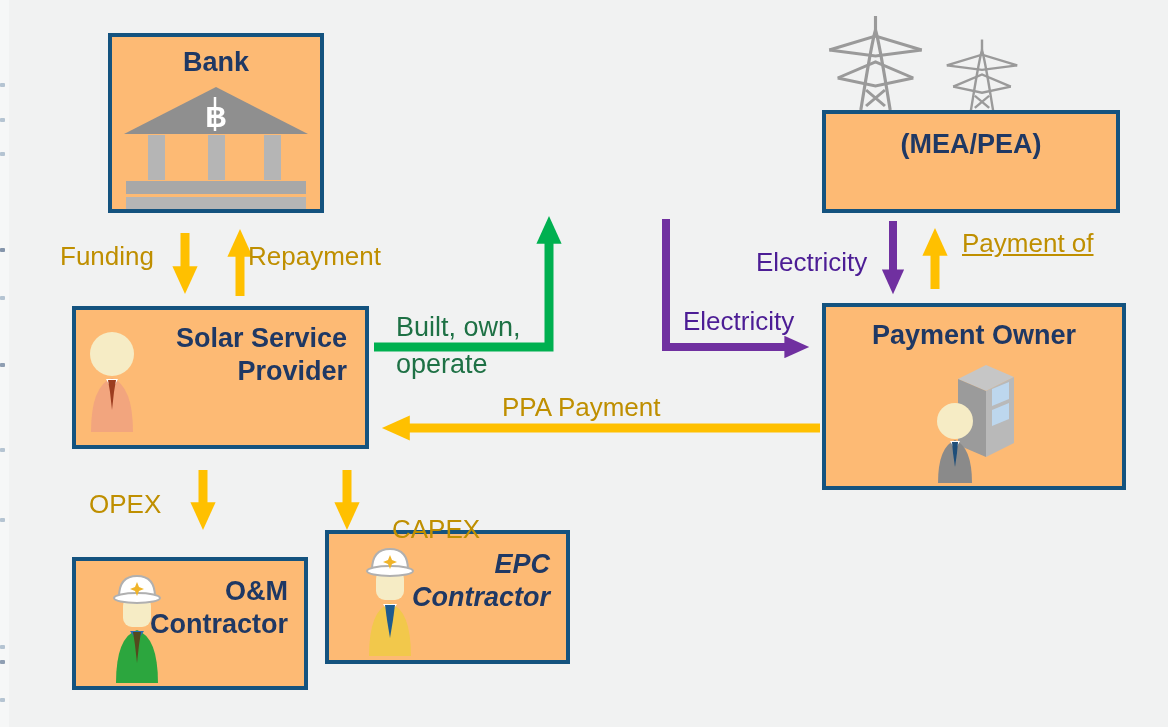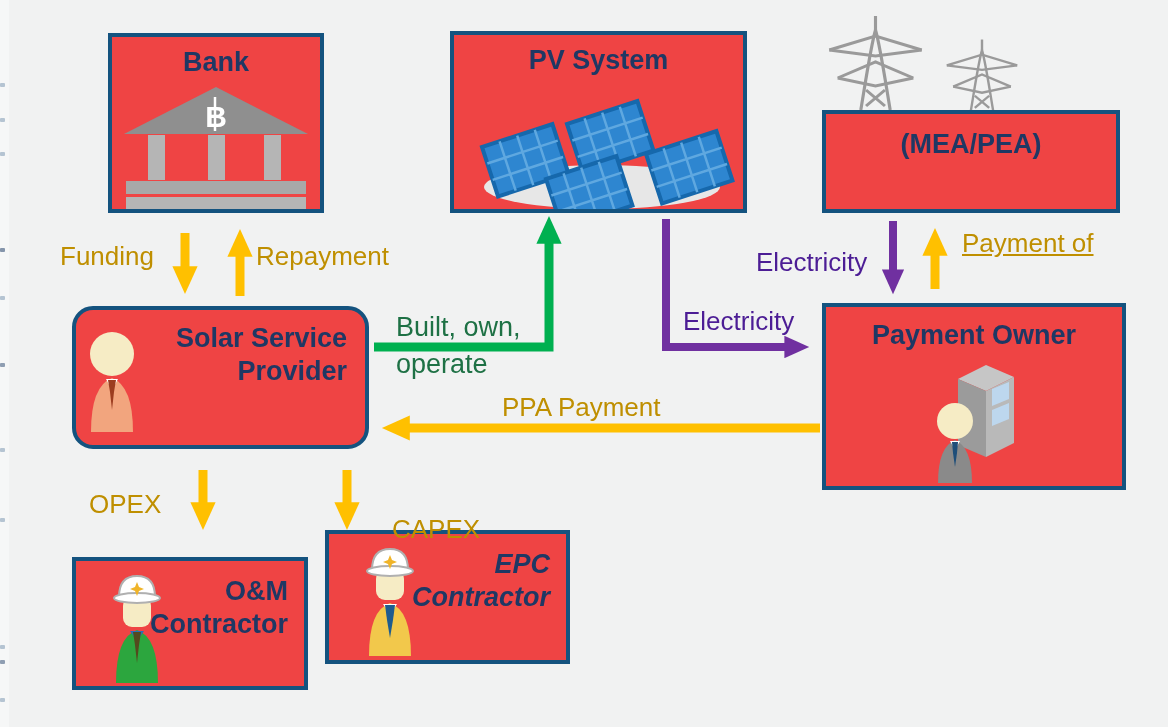--- a/index.html
+++ b/index.html
@@ -3,21 +3,21 @@
 <meta charset="utf-8">
 <style>
   html,body{margin:0;padding:0;background:#e9eaea;}
   .canvas{
     position:relative;width:1168px;height:727px;background:#F1F2F2;
     font-family:"Liberation Sans",sans-serif;overflow:hidden;
   }
   .left-strip{position:absolute;left:0;top:0;width:9px;height:727px;background:#f6f7f7;z-index:0;}
   .edge-dot{position:absolute;width:5px;height:4px;border-radius:1px;background:rgba(60,100,140,.35);}
   .overlay{position:absolute;left:0;top:0;width:1168px;height:727px;z-index:1;pointer-events:none;}
-  .box{position:absolute;background:#ef4444;border:4px solid #14537F;box-sizing:border-box;z-index:2;}
+  .box{position:absolute;background:#fdba74;border:4px solid #14537F;box-sizing:border-box;z-index:2;}
   .title{color:#1F3864;font-weight:bold;font-size:27px;line-height:1.22;}
   .title-center{text-align:center;margin-top:9px;}
   .title-right{position:absolute;right:18px;top:12px;text-align:right;}
   .flow-label{position:absolute;font-size:26px;white-space:nowrap;z-index:3;line-height:1.18;}
   .gold-text{color:#BF8F00;}
   .purple-text{color:#4c1d95;}
   .green-text{color:#1E7145;}
   .icon-abs{position:absolute;}
 </style>
 </head>
@@ -93,50 +93,28 @@
         <line x1="103" y1="12" x2="103" y2="46" stroke="#ffffff" stroke-width="2.5"></line>
       </g>
       <rect x="36" y="50" width="17" height="45" fill="#b5b5b5"></rect>
       <rect x="96" y="50" width="17" height="45" fill="#b5b5b5"></rect>
       <rect x="152" y="50" width="17" height="45" fill="#b5b5b5"></rect>
       <rect x="14" y="96" width="180" height="13" fill="#a8a8a8"></rect>
       <rect x="14" y="112" width="180" height="12" fill="#b5b5b5"></rect>
     </svg>
   </div>
 
-  <div class="box" style="left:450px;top:31px;width:297px;height:182px;">
-    <div class="title title-center">PV System</div>
-    <svg class="icon-abs" style="left:0;top:40px;" width="289" height="134" viewBox="0 0 289 134">
-      <ellipse cx="148" cy="112" rx="118" ry="22" fill="#e7e7e7"></ellipse>
-      <g transform="translate(28,72) rotate(-18)">
-        <rect x="0" y="0" width="74" height="52" fill="#2E86D0" stroke="#1668AC" stroke-width="4"></rect>
-        <path d="M18.5,0 V52 M37,0 V52 M55.5,0 V52 M0,17.3 H74 M0,34.6 H74" stroke="#5FA8E0" stroke-width="2.5" fill="none"></path>
-      </g>
-      <g transform="translate(113,49) rotate(-18)">
-        <rect x="0" y="0" width="74" height="52" fill="#2E86D0" stroke="#1668AC" stroke-width="4"></rect>
-        <path d="M18.5,0 V52 M37,0 V52 M55.5,0 V52 M0,17.3 H74 M0,34.6 H74" stroke="#5FA8E0" stroke-width="2.5" fill="none"></path>
-      </g>
-      <g transform="translate(92,104) rotate(-18)">
-        <rect x="0" y="0" width="74" height="52" fill="#2E86D0" stroke="#1668AC" stroke-width="4"></rect>
-        <path d="M18.5,0 V52 M37,0 V52 M55.5,0 V52 M0,17.3 H74 M0,34.6 H74" stroke="#5FA8E0" stroke-width="2.5" fill="none"></path>
-      </g>
-      <g transform="translate(192,79) rotate(-18)">
-        <rect x="0" y="0" width="74" height="52" fill="#2E86D0" stroke="#1668AC" stroke-width="4"></rect>
-        <path d="M18.5,0 V52 M37,0 V52 M55.5,0 V52 M0,17.3 H74 M0,34.6 H74" stroke="#5FA8E0" stroke-width="2.5" fill="none"></path>
-      </g>
-    </svg>
-  </div>
 
   <div class="box" style="left:822px;top:110px;width:298px;height:103px;">
     <div class="title title-center" style="margin-top:14px;">
       <div>(MEA/PEA)</div>
     </div>
   </div>
 
-  <div class="box" style="left:72px;top:306px;width:297px;height:143px;border-radius:21px;">
+  <div class="box" style="left:72px;top:306px;width:297px;height:143px;">
     <div class="title title-right">
       <div>Solar Service</div>
       <div>Provider</div>
     </div>
     <svg class="icon-abs" style="left:10px;top:18px;" width="52" height="104" viewBox="0 0 52 104">
       <path d="M5,104 Q5,58 26,50 Q47,58 47,104 Z" fill="#F2A57E"></path>
       <polygon points="20,51 32,51 26,62" fill="#ffffff"></polygon>
       <polygon points="22,52 30,52 28,64 26,82 24,64" fill="#9C3D20"></polygon>
       <circle cx="26" cy="26" r="22" fill="#F6ECC5"></circle>
     </svg>
@@ -183,21 +161,21 @@
       <polygon points="22,60 36,60 29,70" fill="#ffffff"></polygon>
       <polygon points="24,61 34,61 32,76 29,94 26,76" fill="#1E5C8F"></polygon>
       <rect x="15" y="26" width="28" height="30" rx="9" fill="#F6ECC5"></rect>
       <path d="M11,26 Q11,5 29,5 Q47,5 47,26 Z" fill="#ffffff" stroke="#b0b0b0" stroke-width="2"></path>
       <ellipse cx="29" cy="27" rx="23" ry="5" fill="#ffffff" stroke="#b0b0b0" stroke-width="2"></ellipse>
       <polygon points="29,11 31,16 36,18 31,20 29,25 27,20 22,18 27,16" fill="#F0B429"></polygon>
     </svg>
   </div>
 
   <div class="flow-label gold-text" style="left:60px;top:241px;">Funding</div>
-  <div class="flow-label gold-text" style="left:256px;top:241px;">Repayment</div>
+  <div class="flow-label gold-text" style="left:248px;top:241px;">Repayment</div>
   <div class="flow-label green-text" style="left:396px;top:312px;font-size:27px;">Built, own,</div>
   <div class="flow-label green-text" style="left:396px;top:349px;font-size:27px;">operate</div>
   <div class="flow-label purple-text" style="left:683px;top:306px;">Electricity</div>
   <div class="flow-label purple-text" style="left:756px;top:247px;">Electricity</div>
   <div class="flow-label gold-text" style="left:962px;top:228px;text-decoration:underline;">
     <div>Payment of</div>
   </div>
   <div class="flow-label gold-text" style="left:502px;top:392px;">PPA Payment</div>
   <div class="flow-label gold-text" style="left:89px;top:489px;">OPEX</div>
   <div class="flow-label gold-text" style="left:392px;top:489px;margin-top:25px;">CAPEX</div>

